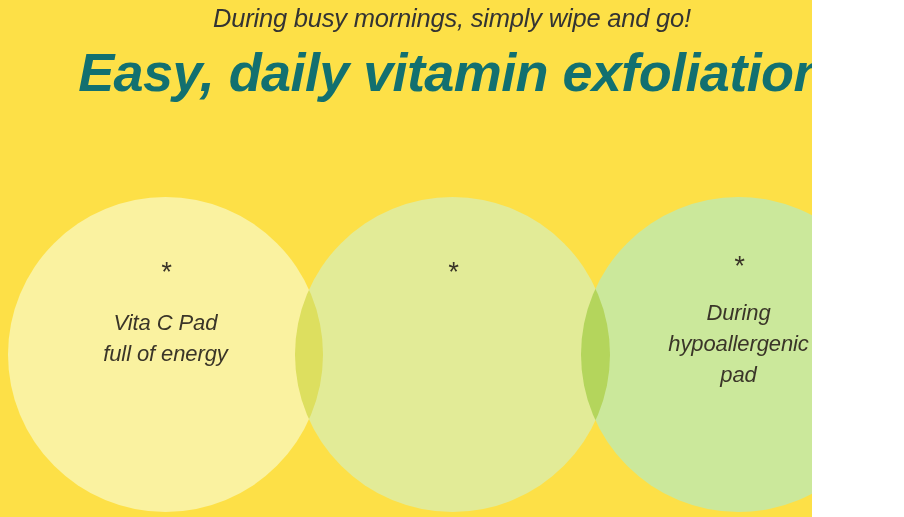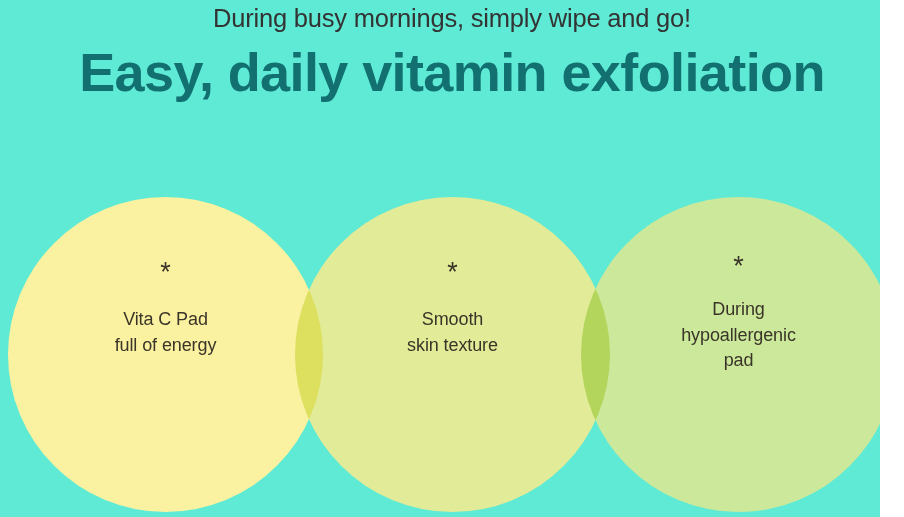--- a/index.html
+++ b/index.html
@@ -9,24 +9,25 @@
   }
   body {
     width: 904px;
     height: 517px;
     background: #ffffff;
     font-family: "Liberation Sans", sans-serif;
     overflow: hidden;
   }
   .banner {
     position: relative;
-    width: 880px;
+    width: 812px;
     height: 517px;
-    background: #5eead4;
+    background: #fde047;
     overflow: hidden;
+    font-style: italic;
   }
 
   
   .header {
     position: absolute;
     left: 0;
     top: 0;
     width: 904px;
     text-align: center;
   }
@@ -89,21 +90,21 @@
     display: block;
     font-size: 27px;
     line-height: 1;
     color: #3a3528;
     font-weight: 400;
     margin-bottom: 21px;
     font-family: "Liberation Sans", sans-serif;
   }
   .circle-text {
     display: block;
-    font-size: 18px;
+    font-size: 22px;
     line-height: 1.42;
     color: #3a3528;
     font-weight: 400;
     letter-spacing: -0.1px;
     white-space: pre-line;
   }
   .circle-3 .circle-content { padding-top: 56px; }
   .circle-3 .asterisk { margin-bottom: 17px; }
 </style>
 </head>
@@ -122,22 +123,20 @@
       <div class="circle-content">
         <span class="asterisk">*</span>
         <span class="circle-text">Vita C Pad
 full of energy</span>
       </div>
     </div>
 
     <div class="circle circle-2">
       <div class="circle-content">
         <span class="asterisk">*</span>
-        <span class="circle-text">Smooth
-skin texture</span>
       </div>
     </div>
 
     <div class="circle circle-3">
       <div class="circle-content">
         <span class="asterisk">*</span>
         <span class="circle-text">During
 hypoallergenic
 pad</span>
       </div>

